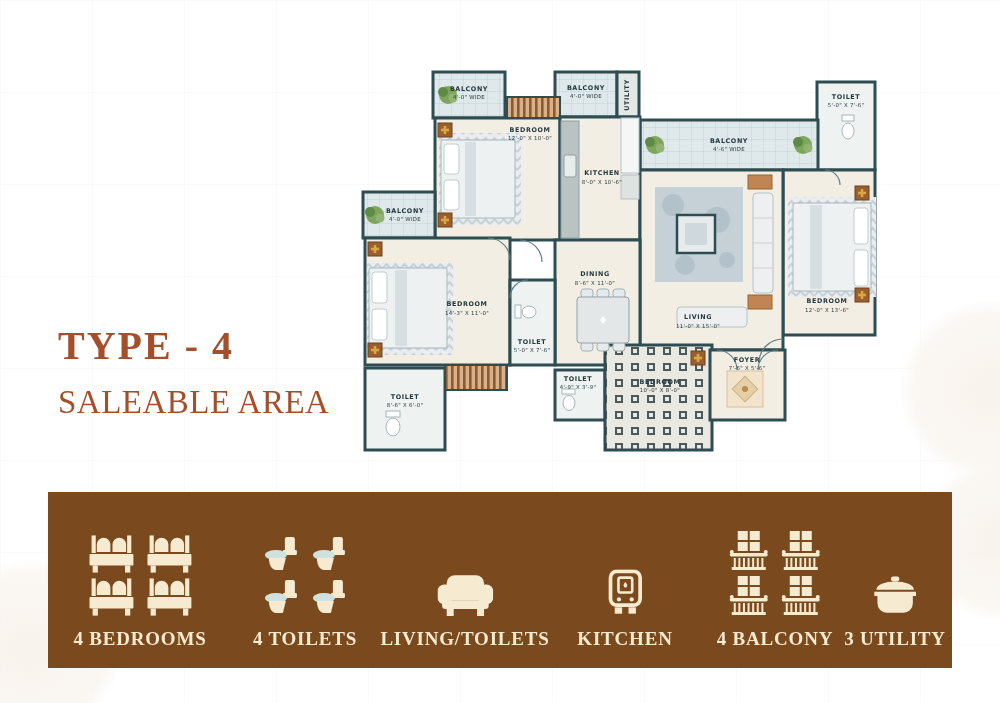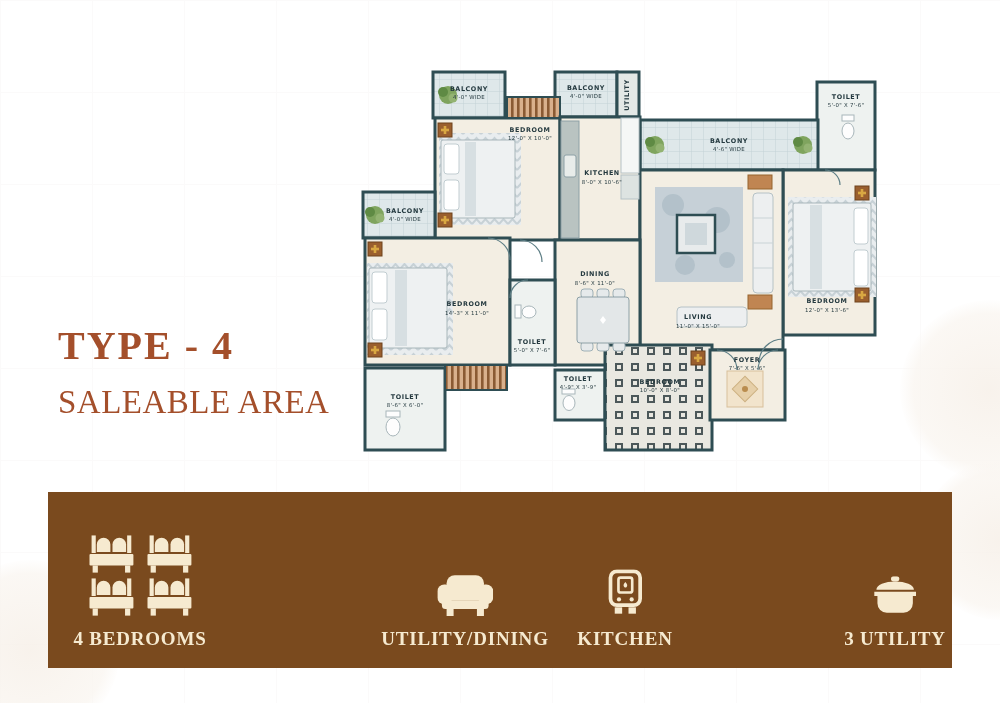--- a/index.html
+++ b/index.html
@@ -336,35 +336,69 @@
         <svg class="ic" width="46" height="38" viewBox="0 0 44 36">
             <use href="#i-bed"></use>
           </svg>
         <svg class="ic" width="46" height="38" viewBox="0 0 44 36">
             <use href="#i-bed"></use>
           </svg>
       </div>
       <div class="b-label">4 BEDROOMS</div>
     </div>
 
+    <div class="b-item" style="left:257px">
+      <div class="grid2">
+        <svg class="ic" width="36" height="38" viewBox="0 0 36 36">
+            <use href="#i-toilet"></use>
+          </svg>
+        <svg class="ic" width="36" height="38" viewBox="0 0 36 36">
+            <use href="#i-toilet"></use>
+          </svg>
+        <svg class="ic" width="36" height="38" viewBox="0 0 36 36">
+            <use href="#i-toilet"></use>
+          </svg>
+        <svg class="ic" width="36" height="38" viewBox="0 0 36 36">
+            <use href="#i-toilet"></use>
+          </svg>
+      </div>
+      <div class="b-label">4 TOILETS</div>
+    </div>
 
     <div class="b-item" style="left:417px">
       <svg class="ic" width="56" height="42" viewBox="0 0 48 36">
           <use href="#i-sofa"></use>
         </svg>
-      <div class="b-label">UTILITY/DINING</div>
+      <div class="b-label">LIVING/TOILETS</div>
     </div>
 
     <div class="b-item" style="left:577px">
       <svg class="ic" width="36" height="47" viewBox="0 0 34 44">
           <use href="#i-stove"></use>
         </svg>
       <div class="b-label">KITCHEN</div>
     </div>
 
+    <div class="b-item" style="left:727px">
+      <div class="grid2">
+        <svg class="ic" width="40" height="40" viewBox="0 0 40 40">
+            <use href="#i-balcony"></use>
+          </svg>
+        <svg class="ic" width="40" height="40" viewBox="0 0 40 40">
+            <use href="#i-balcony"></use>
+          </svg>
+        <svg class="ic" width="40" height="40" viewBox="0 0 40 40">
+            <use href="#i-balcony"></use>
+          </svg>
+        <svg class="ic" width="40" height="40" viewBox="0 0 40 40">
+            <use href="#i-balcony"></use>
+          </svg>
+      </div>
+      <div class="b-label">4 BALCONY</div>
+    </div>
 
     <div class="b-item" style="left:847px">
       <svg class="ic" width="50" height="40" viewBox="0 0 48 38">
           <use href="#i-pot"></use>
         </svg>
       <div class="b-label">3 UTILITY</div>
     </div>
 
   </div>
 </div>

